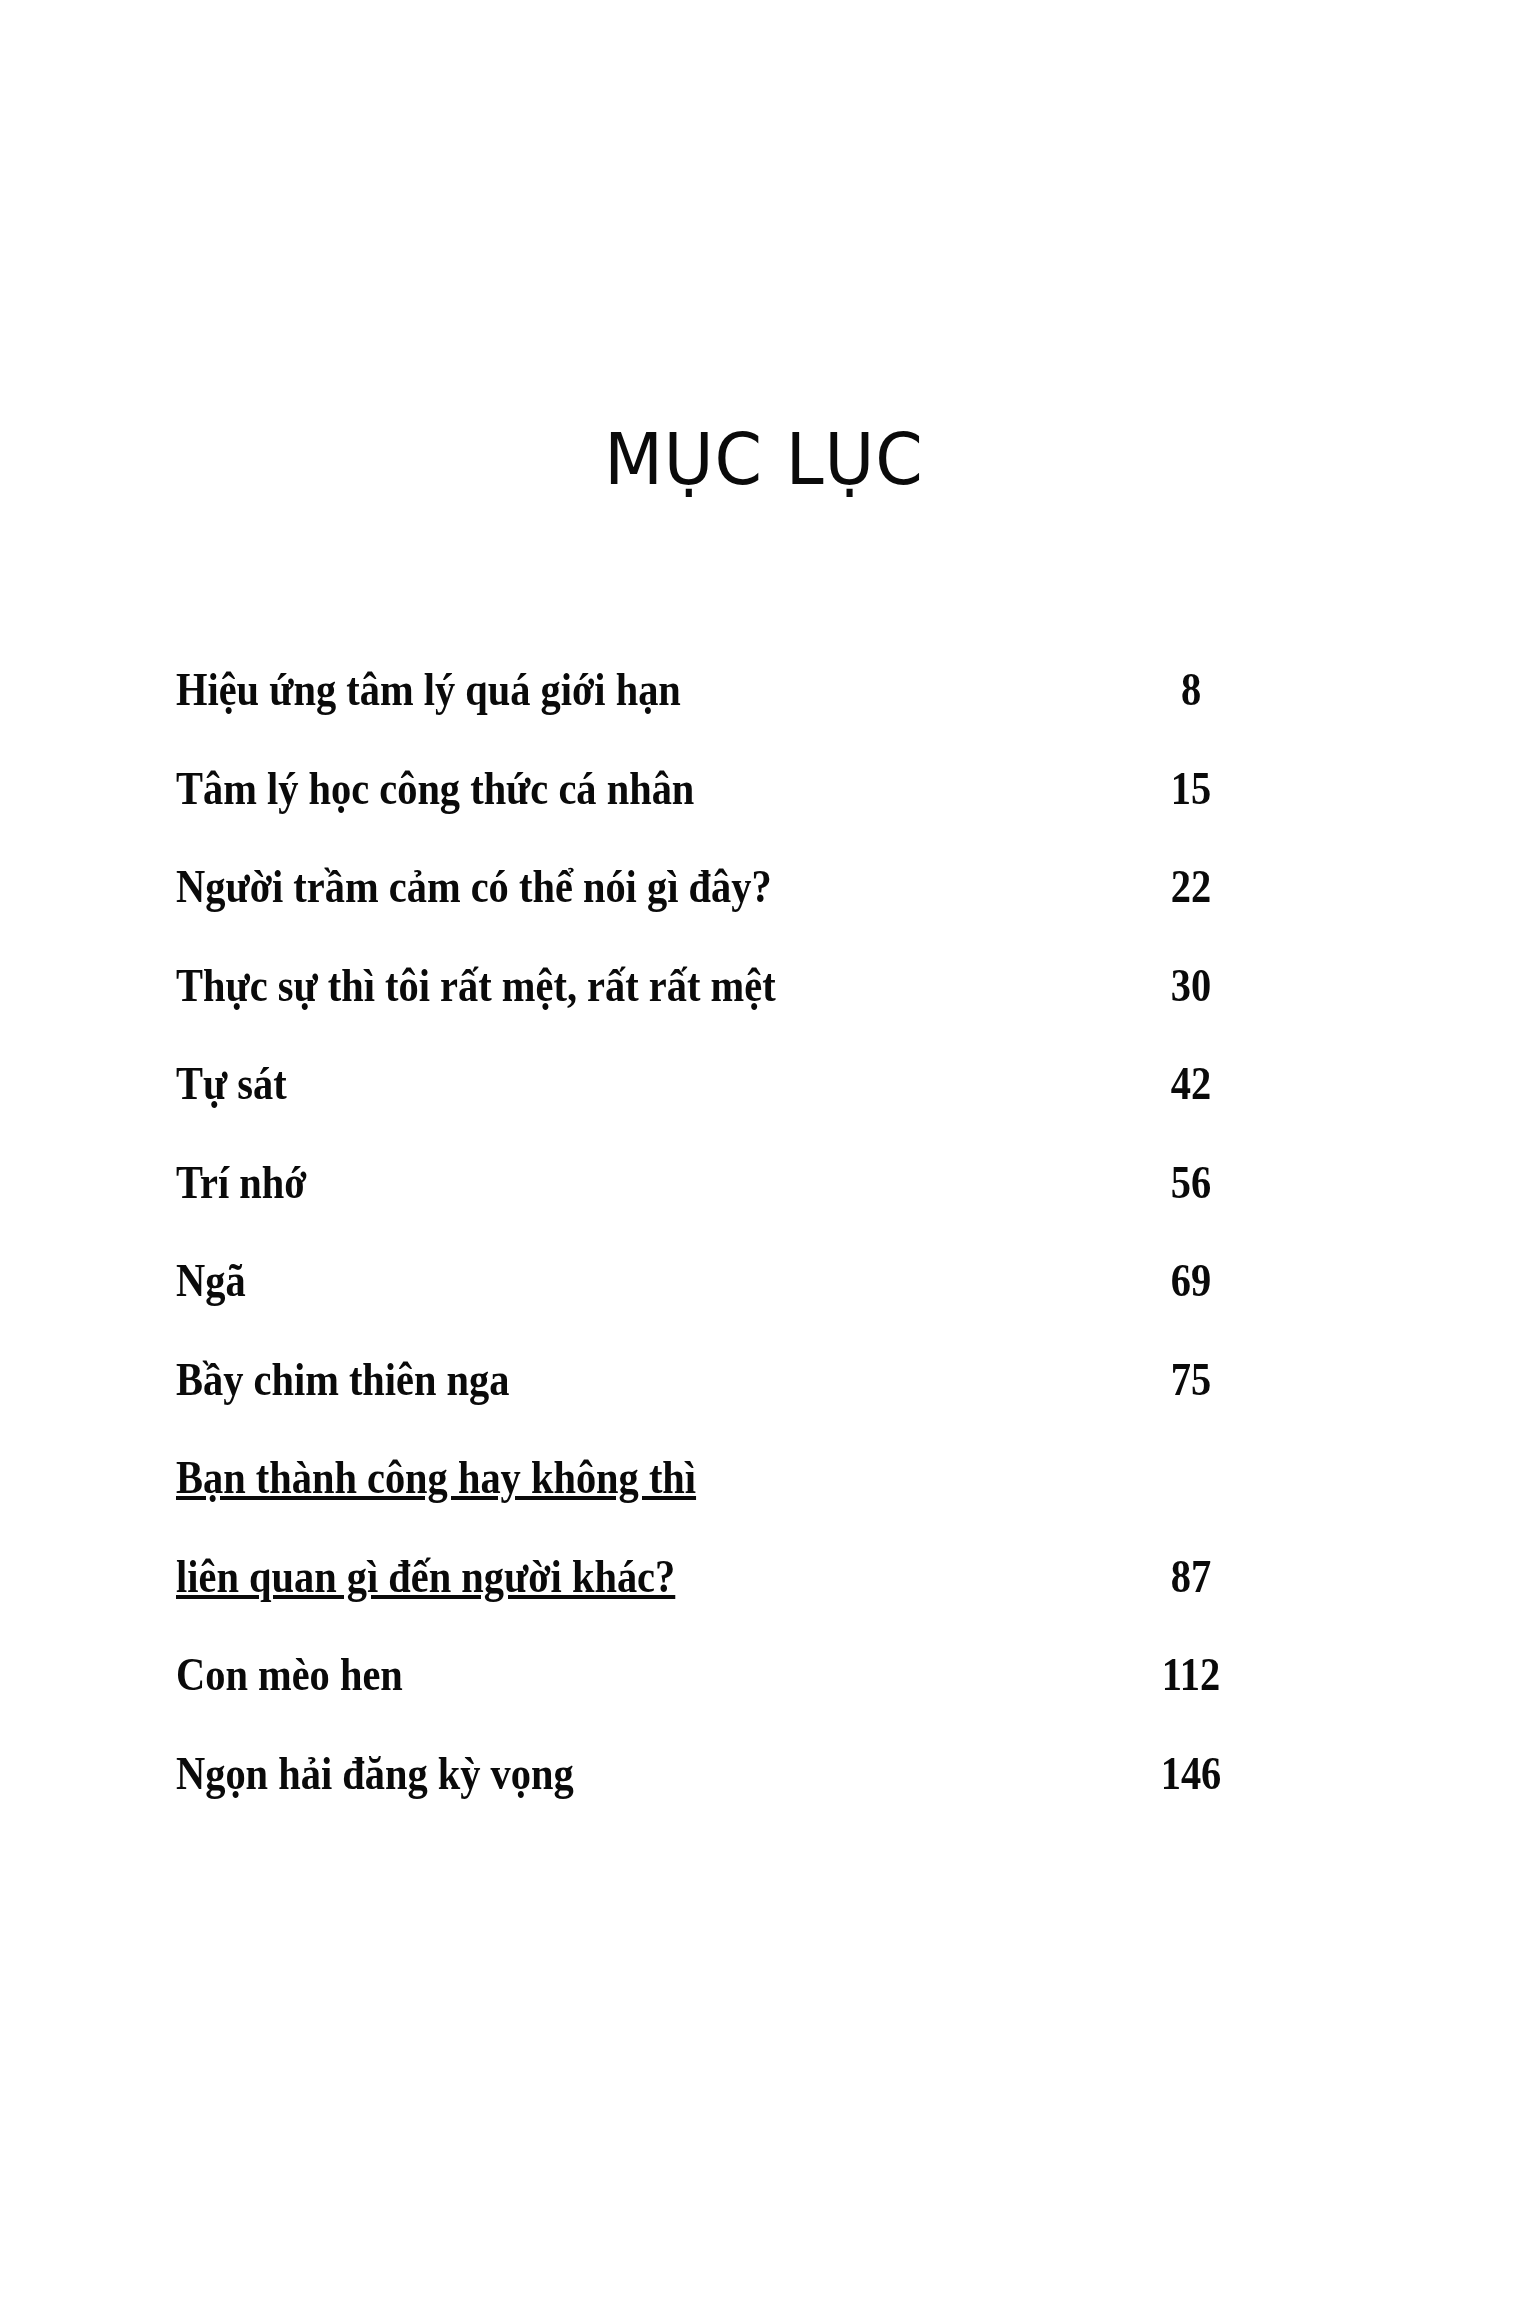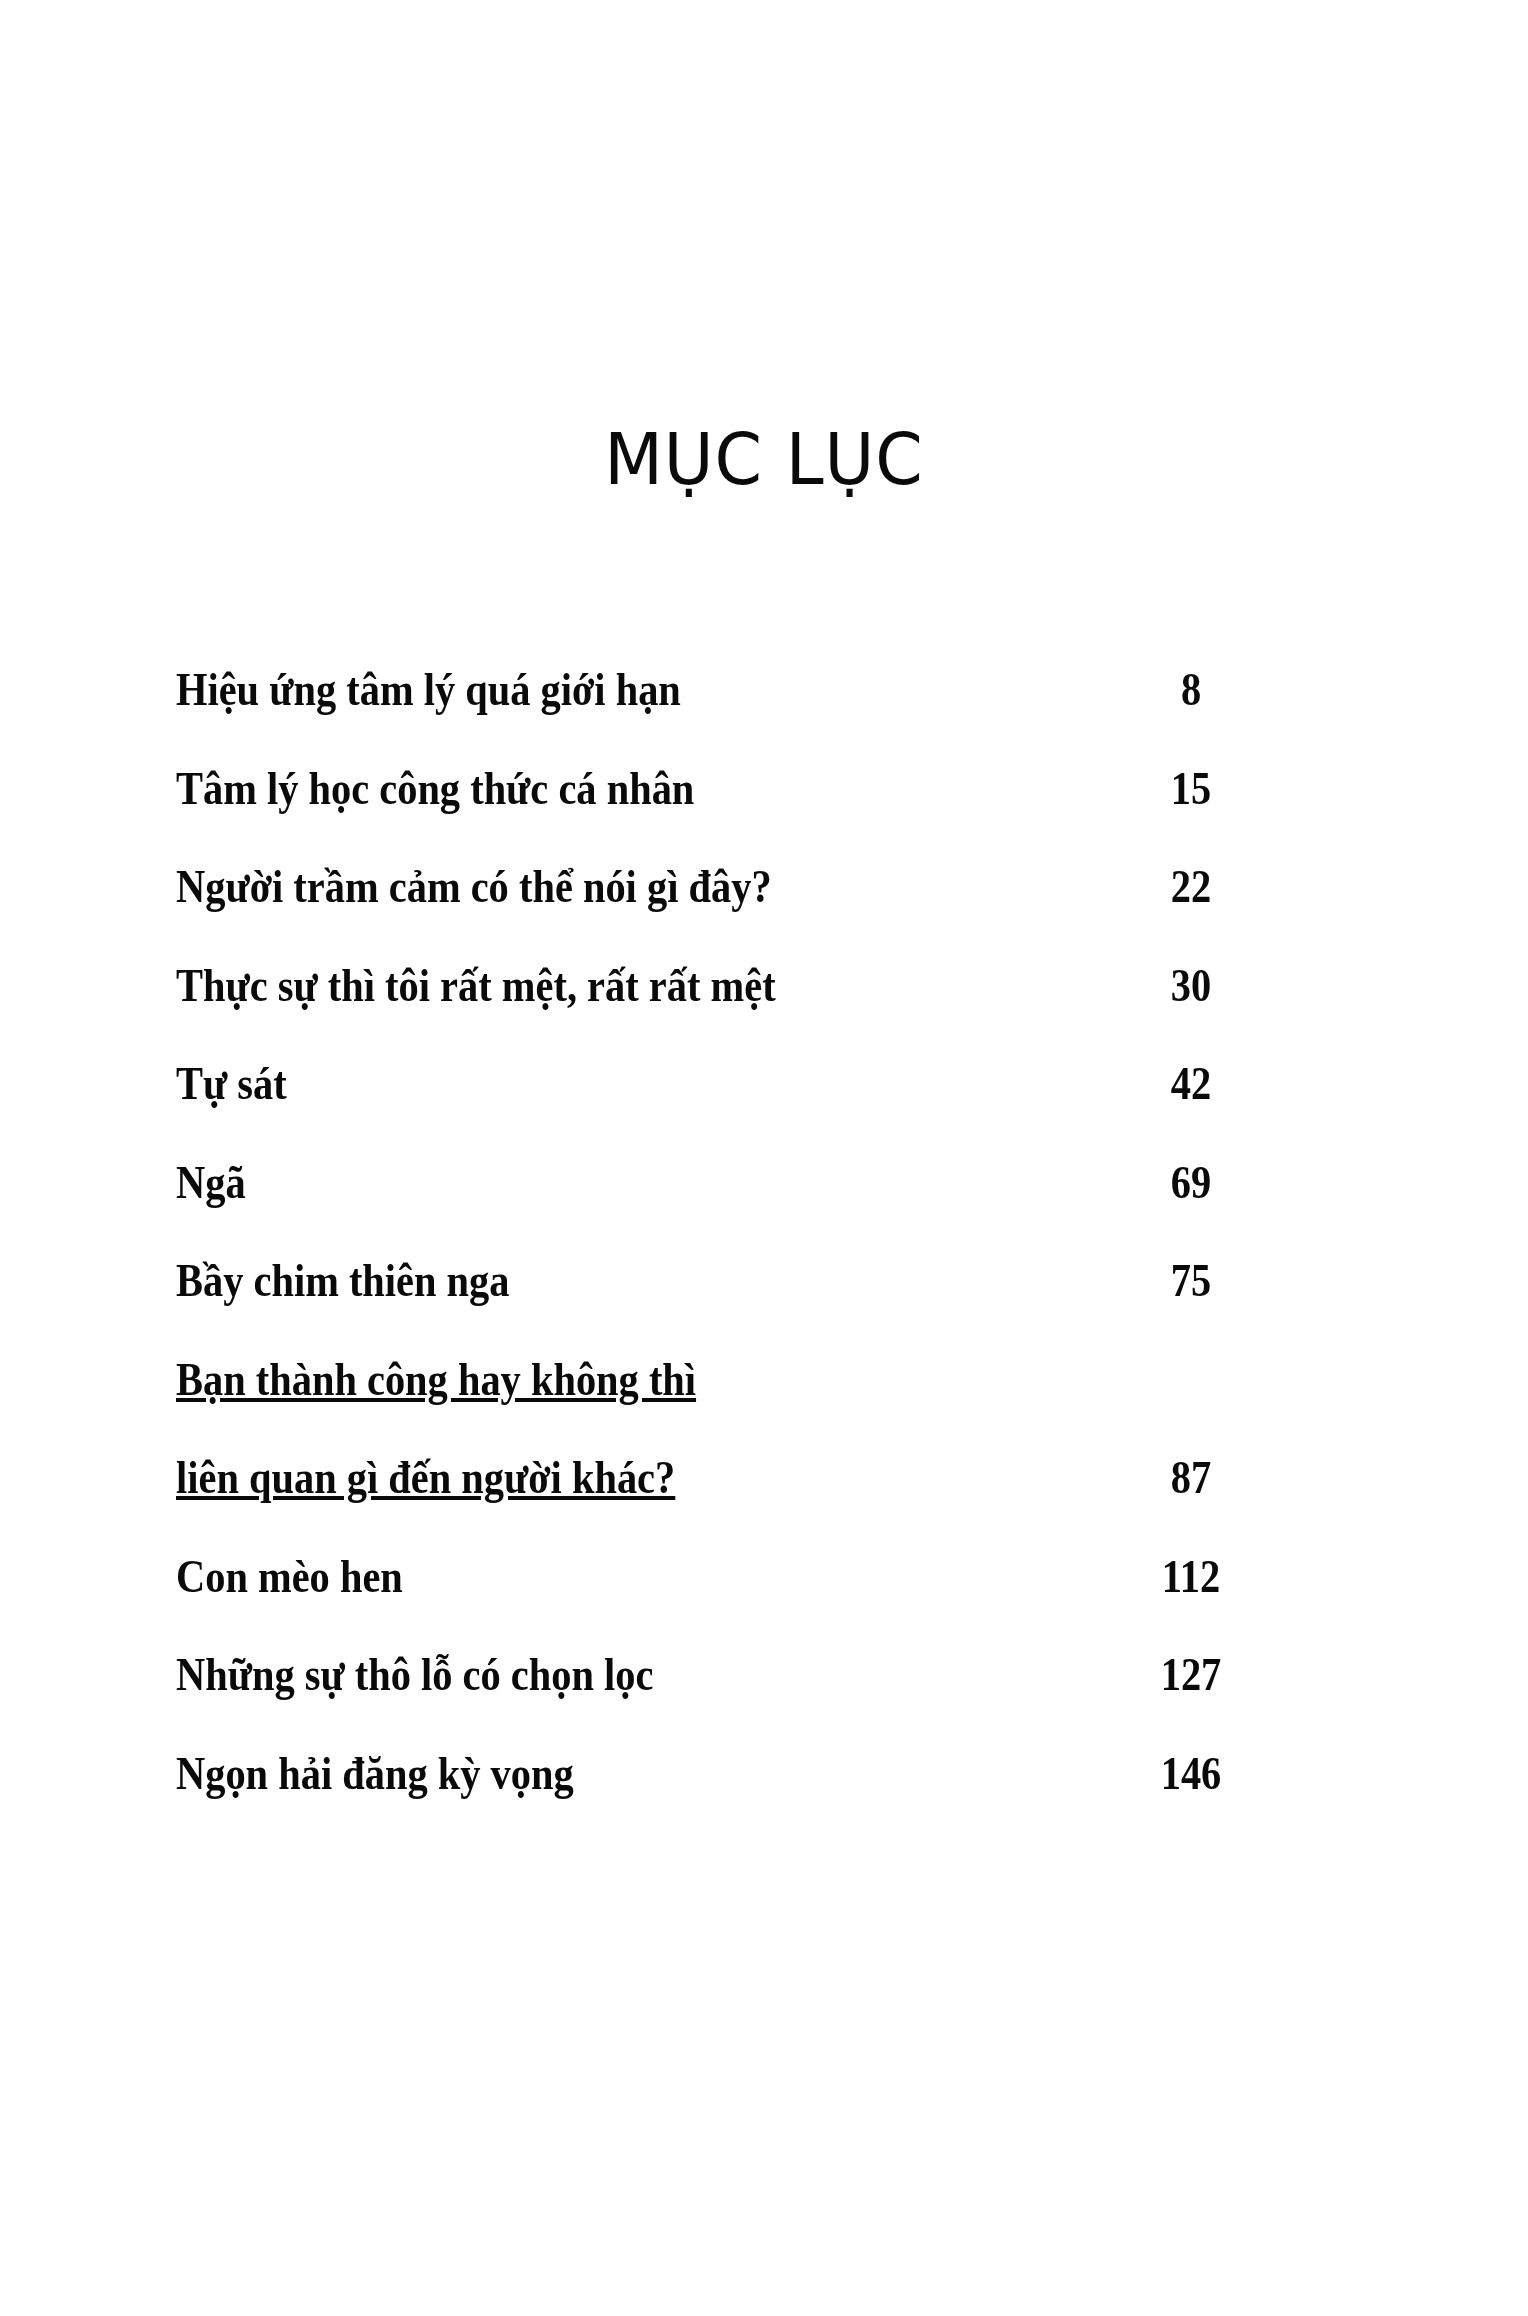--- a/index.html
+++ b/index.html
@@ -51,20 +51,26 @@
       <div class="entry-page">30</div>
     </div>
     <div class="row single">
       <div class="entry-title">
           <span class="line">Tự sát</span>
         </div>
       <div class="entry-page">42</div>
     </div>
     <div class="row single">
       <div class="entry-title">
+          <span class="line">Trí nhớ</span>
+        </div>
+      <div class="entry-page">56</div>
+    </div>
+    <div class="row single">
+      <div class="entry-title">
           <span class="line">Ngã</span>
         </div>
       <div class="entry-page">69</div>
     </div>
     <div class="row single">
       <div class="entry-title">
           <span class="line">Bầy chim thiên nga</span>
         </div>
       <div class="entry-page">75</div>
     </div>
@@ -76,24 +82,18 @@
       <div class="entry-page">87</div>
     </div>
     <div class="row single">
       <div class="entry-title">
           <span class="line">Con mèo hen</span>
         </div>
       <div class="entry-page">112</div>
     </div>
     <div class="row single">
       <div class="entry-title">
-          <span class="line">Những sự thô lỗ có chọn lọc</span>
-        </div>
-      <div class="entry-page">127</div>
-    </div>
-    <div class="row single">
-      <div class="entry-title">
           <span class="line">Ngọn hải đăng kỳ vọng</span>
         </div>
       <div class="entry-page">146</div>
     </div>
   </div>
 </div>
 
 </body></html>

